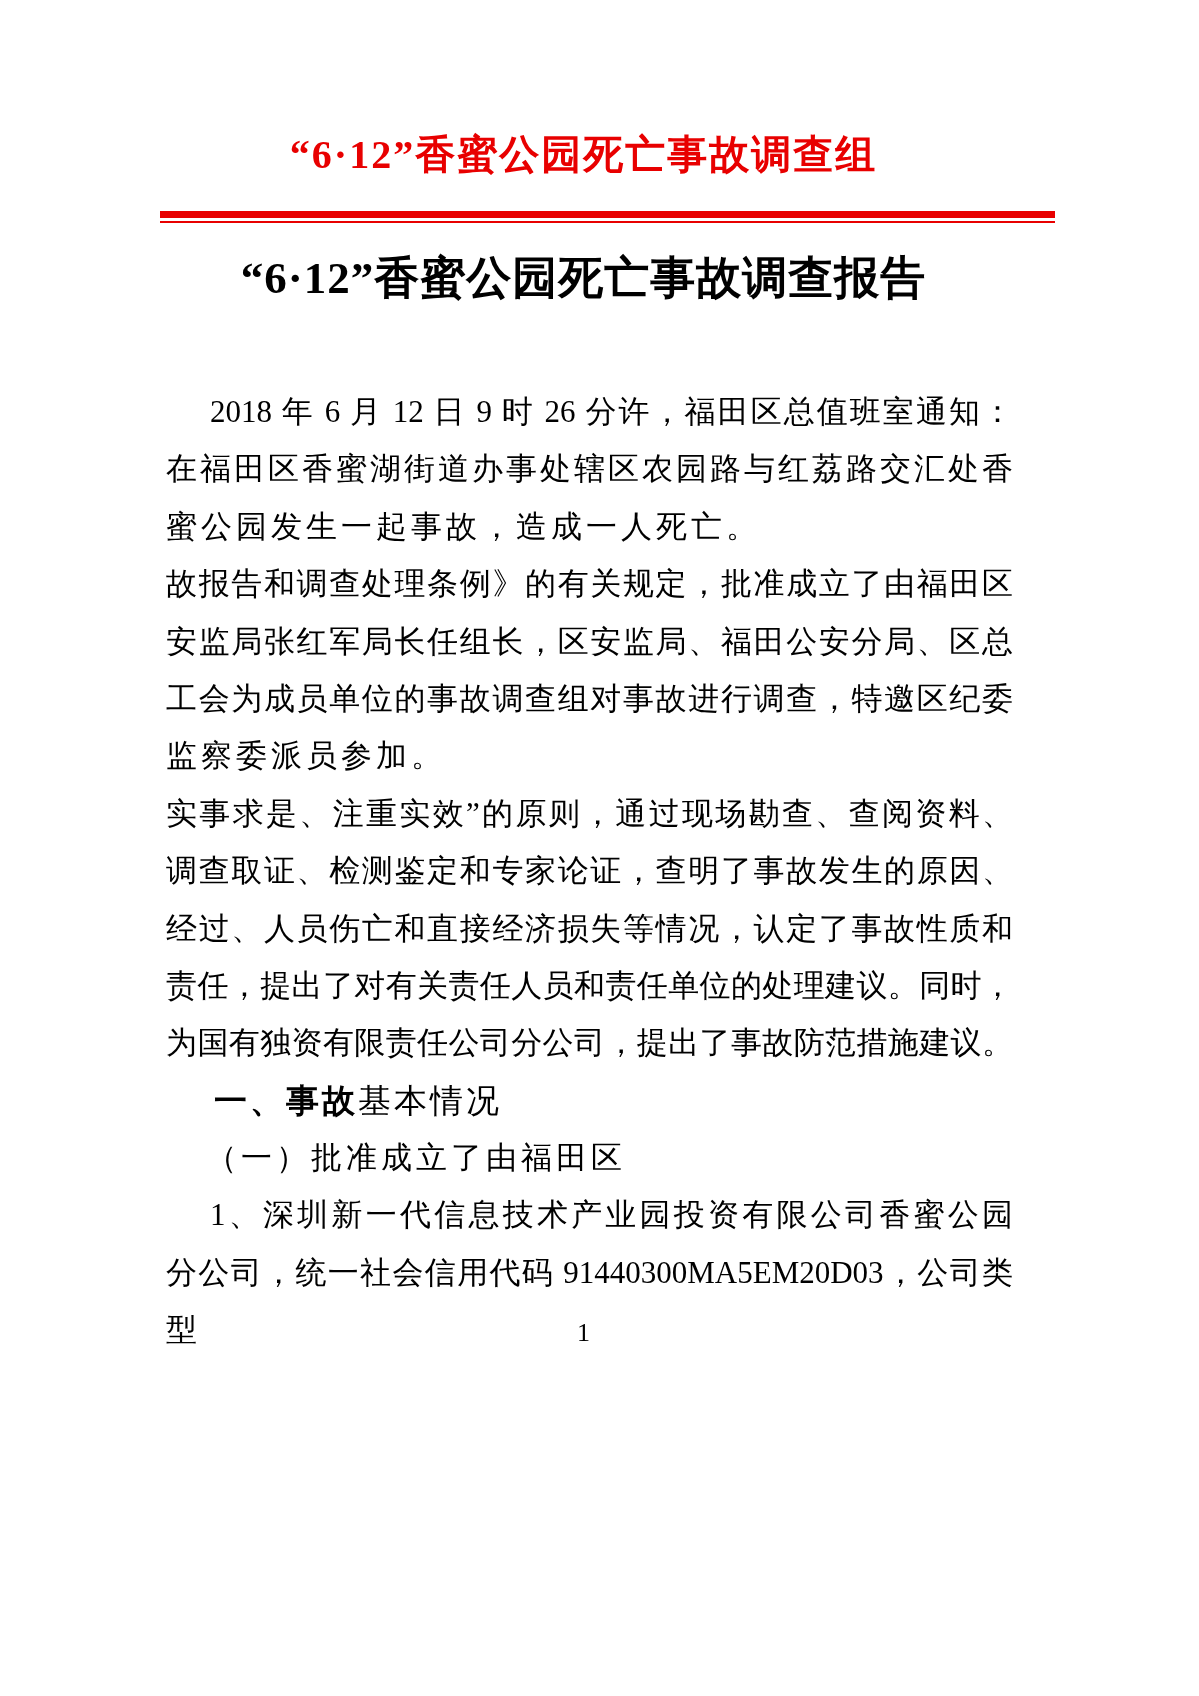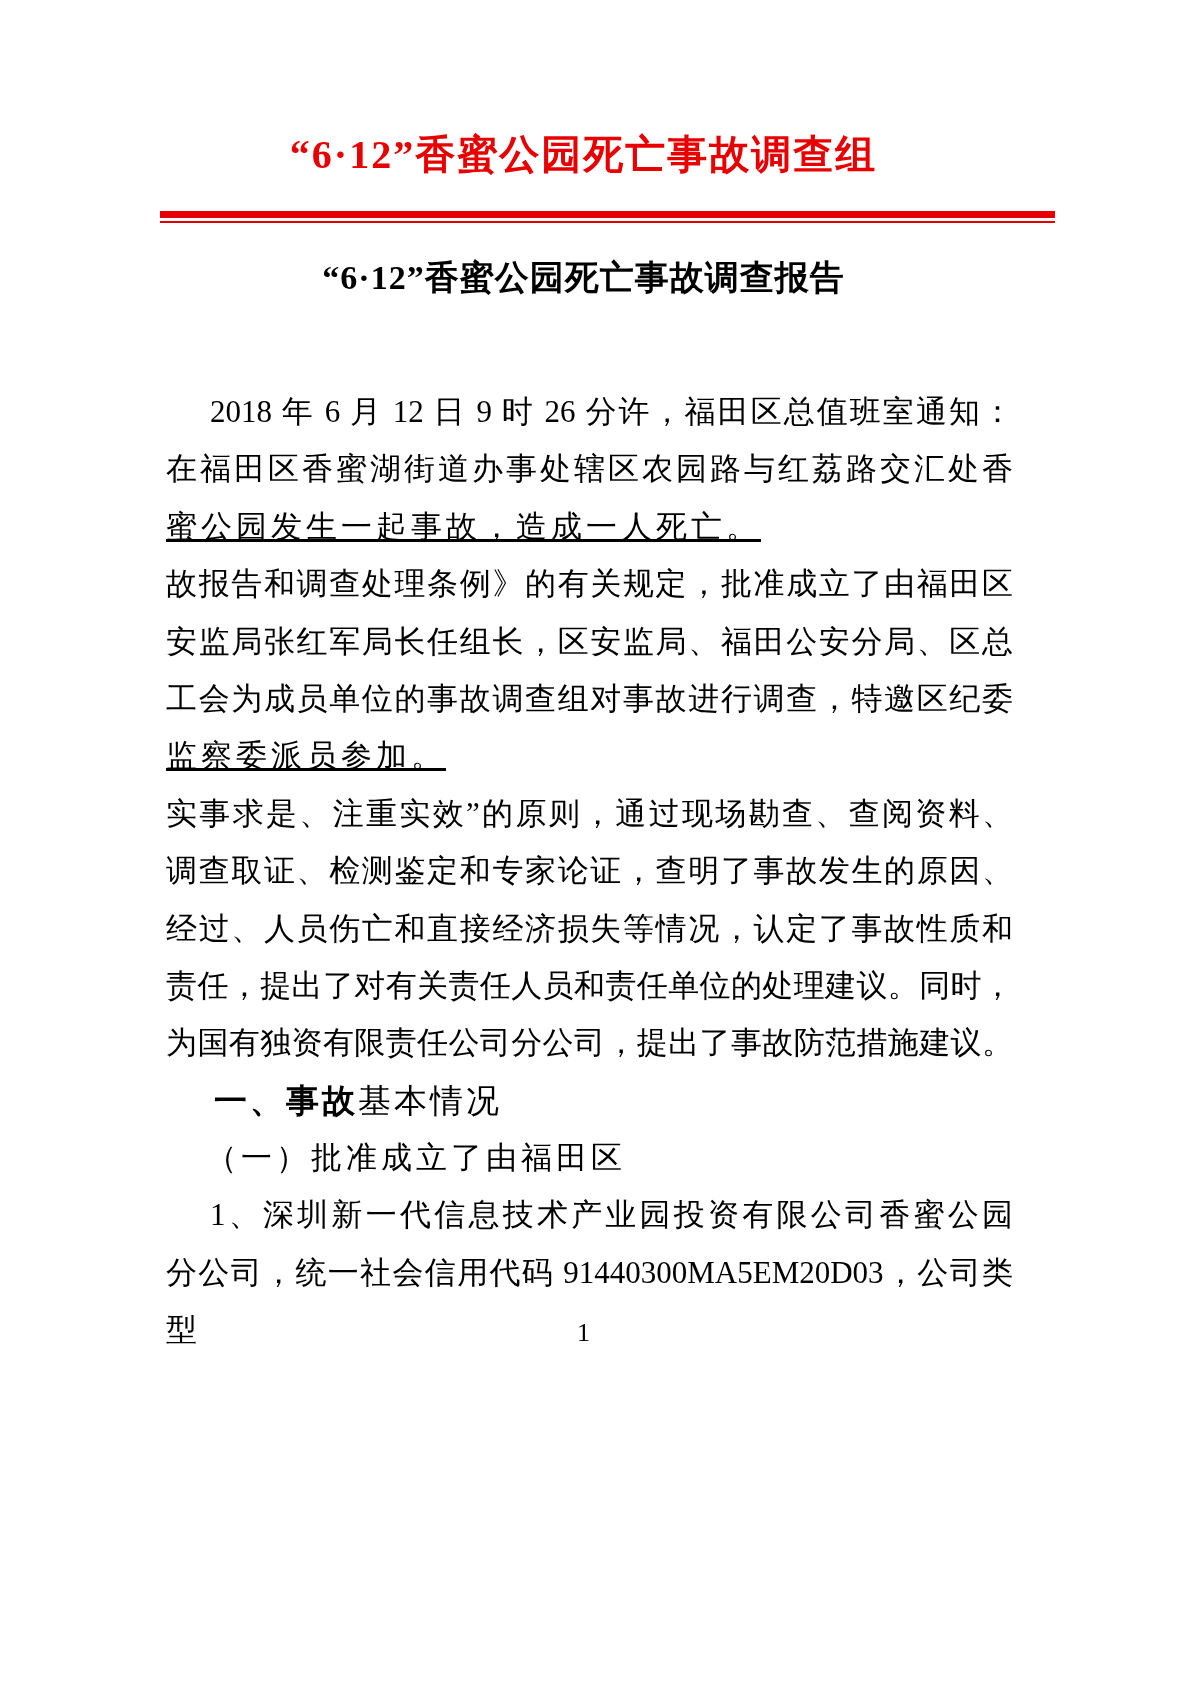--- a/index.html
+++ b/index.html
@@ -39,21 +39,21 @@
     height: 2px;
     background: #e80000;
     margin-top: 3px;
   }
   
   .doc-title {
     margin: 25px 80px 0 80px;
     height: 60px;
     line-height: 60px;
     text-align: center;
-    font-size: 34px;
+    font-size: 45px;
     font-weight: bold;
     letter-spacing: 1px;
   }
   
   .body-text {
     margin: 75px 154px 0 166px; 
   }
   .ln {
     font-size: 31px;
     height: 57.4px;
@@ -63,21 +63,20 @@
   .ln.ind {
     text-indent: 44px;
   }
   .ln.just {
     text-align: justify;
     text-align-last: justify;
     text-justify: inter-ideograph;
   }
   .ln.left {
     letter-spacing: 4px;
-    text-decoration: underline;
   }
   .ln.heading {
     font-family: "Liberation Sans", "DejaVu Sans", sans-serif;
     font-size: 33px;
     text-indent: 48px;
     letter-spacing: 3px;
   }
   .heading .h-lead { font-weight: bold; }
   .heading .h-rest { font-weight: normal; margin-top: 45px; }
   .ln.sub {

